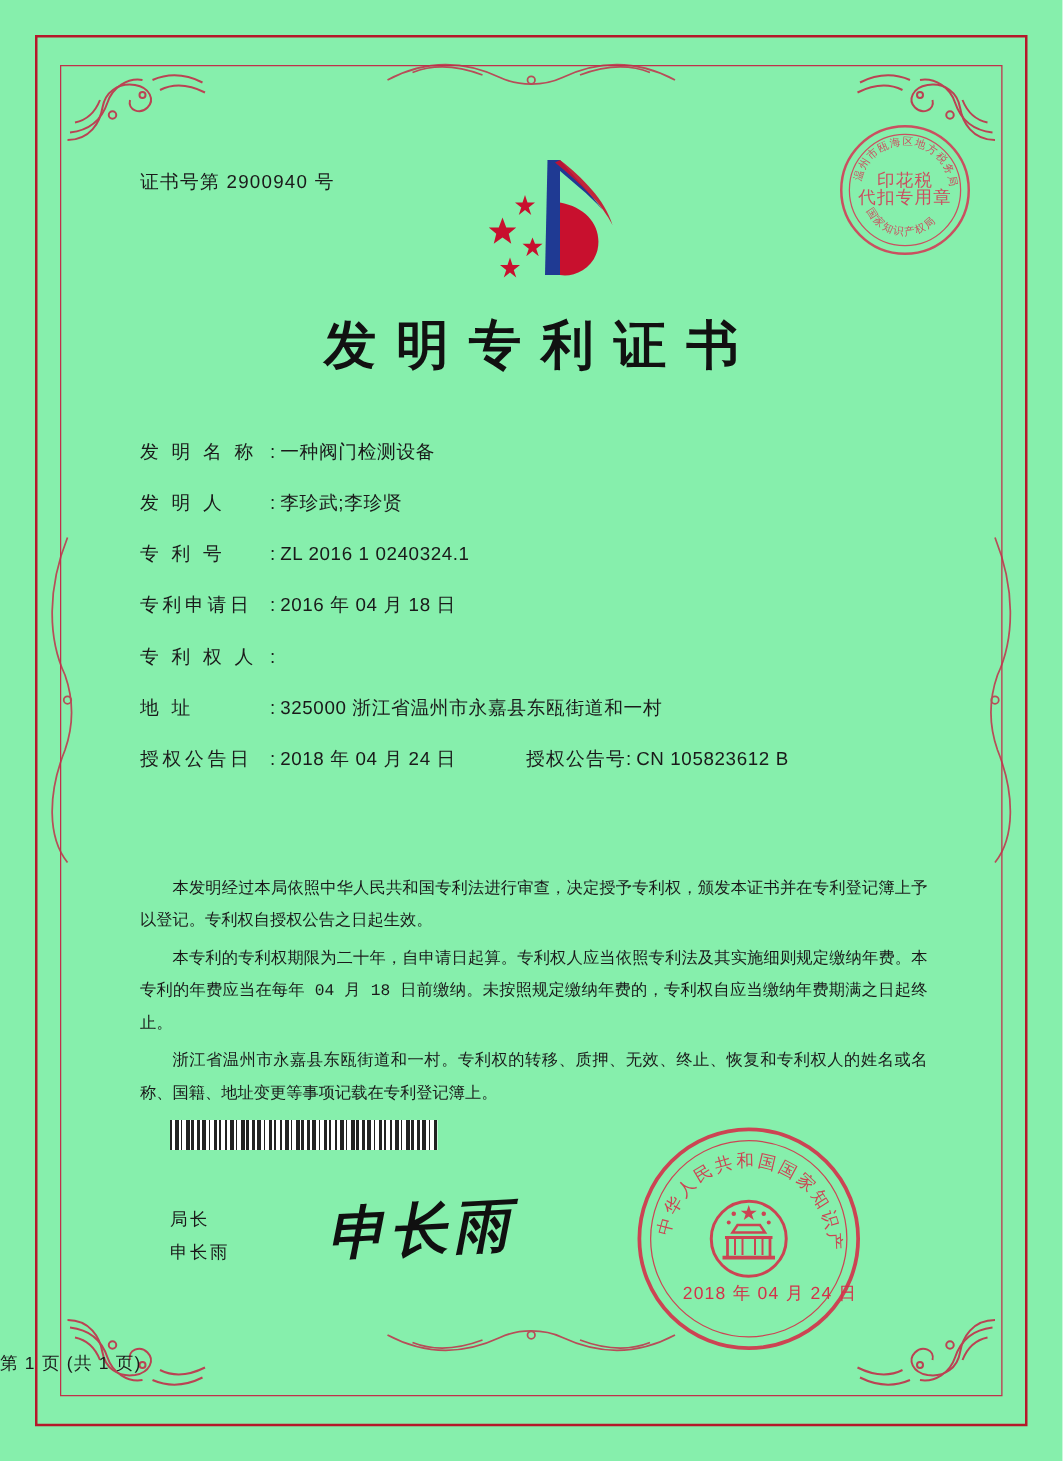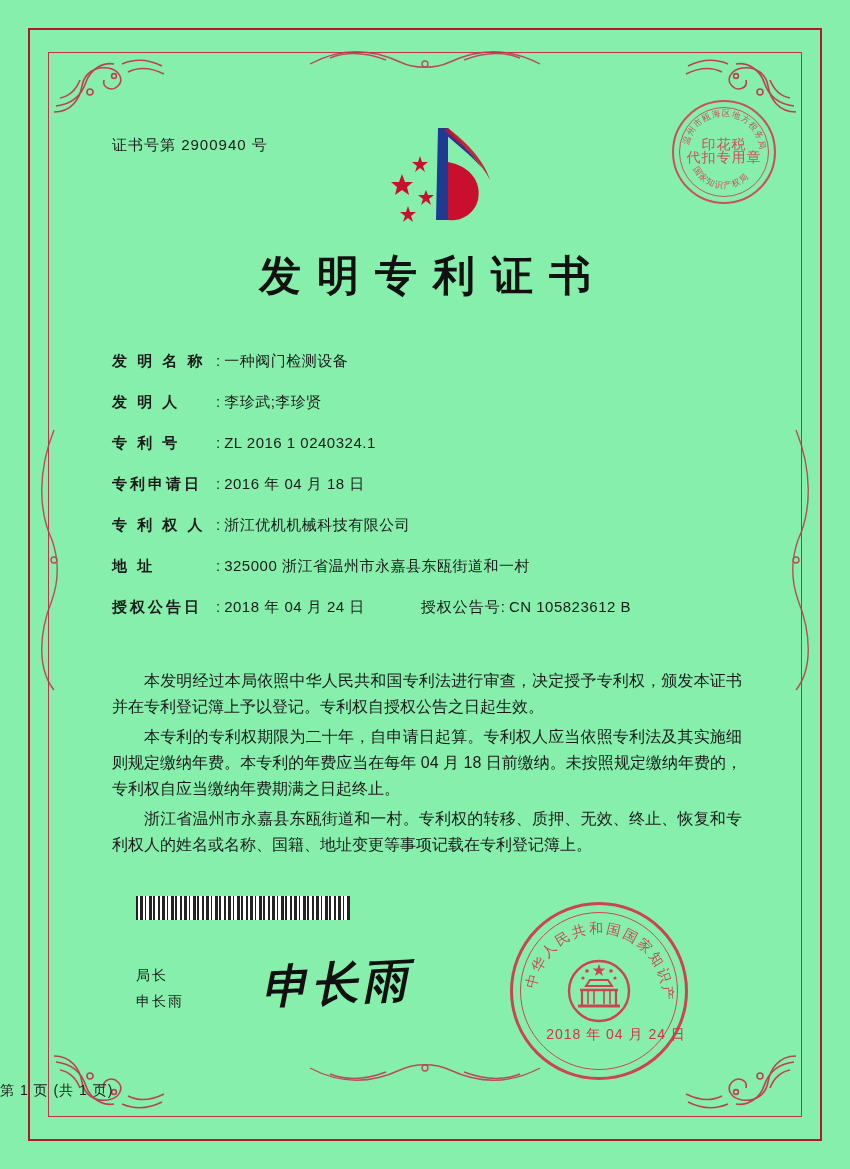--- a/index.html
+++ b/index.html
@@ -129,45 +129,44 @@
     align-items: baseline;
     margin-bottom: 22px;
     font-size: 15px;
     font-family: "Liberation Sans", sans-serif;
   }
   .field-label {
     width: 104px;
     flex: 0 0 104px;
     letter-spacing: 3px;
     white-space: nowrap;
-    font-weight: bold;
   }
   .field-colon {
     flex: 0 0 auto;
     margin-right: 4px;
   }
   .field-value {
     flex: 1 1 auto;
     letter-spacing: .5px;
   }
   .field-row.dual .field-value { flex: 0 0 auto; }
   .field-row.dual .second-label {
     margin-left: 56px;
     letter-spacing: 1px;
     white-space: nowrap;
   }
 
   
   .body-text {
     position: absolute;
-    left: 112px; top: 668px;
+    left: 112px; top: 698px;
     width: 630px;
-    font-size: 16px;
+    font-size: 13px;
     line-height: 26px;
-    font-family: Liberation Sans, sans-serif;
+    font-family: Liberation Mono, monospace;
     text-align: justify;
   }
   .body-text p {
     margin: 0 0 4px 0;
     text-indent: 2em;
   }
 
   
   .barcode {
     position: absolute;
@@ -385,21 +384,20 @@
       <span class="field-value">ZL 2016 1 0240324.1</span>
     </div>
     <div class="field-row">
       <span class="field-label">专利申请日</span>
       <span class="field-colon">:</span>
       <span class="field-value">2016 年 04 月 18 日</span>
     </div>
     <div class="field-row">
       <span class="field-label">专 利 权 人</span>
       <span class="field-colon">:</span>
-      <span class="field-value">浙江优机机械科技有限公司</span>
     </div>
     <div class="field-row">
       <span class="field-label">地        址</span>
       <span class="field-colon">:</span>
       <span class="field-value">325000 浙江省温州市永嘉县东瓯街道和一村</span>
     </div>
     <div class="field-row dual">
       <span class="field-label">授权公告日</span>
       <span class="field-colon">:</span>
       <span class="field-value">2018 年 04 月 24 日</span>

